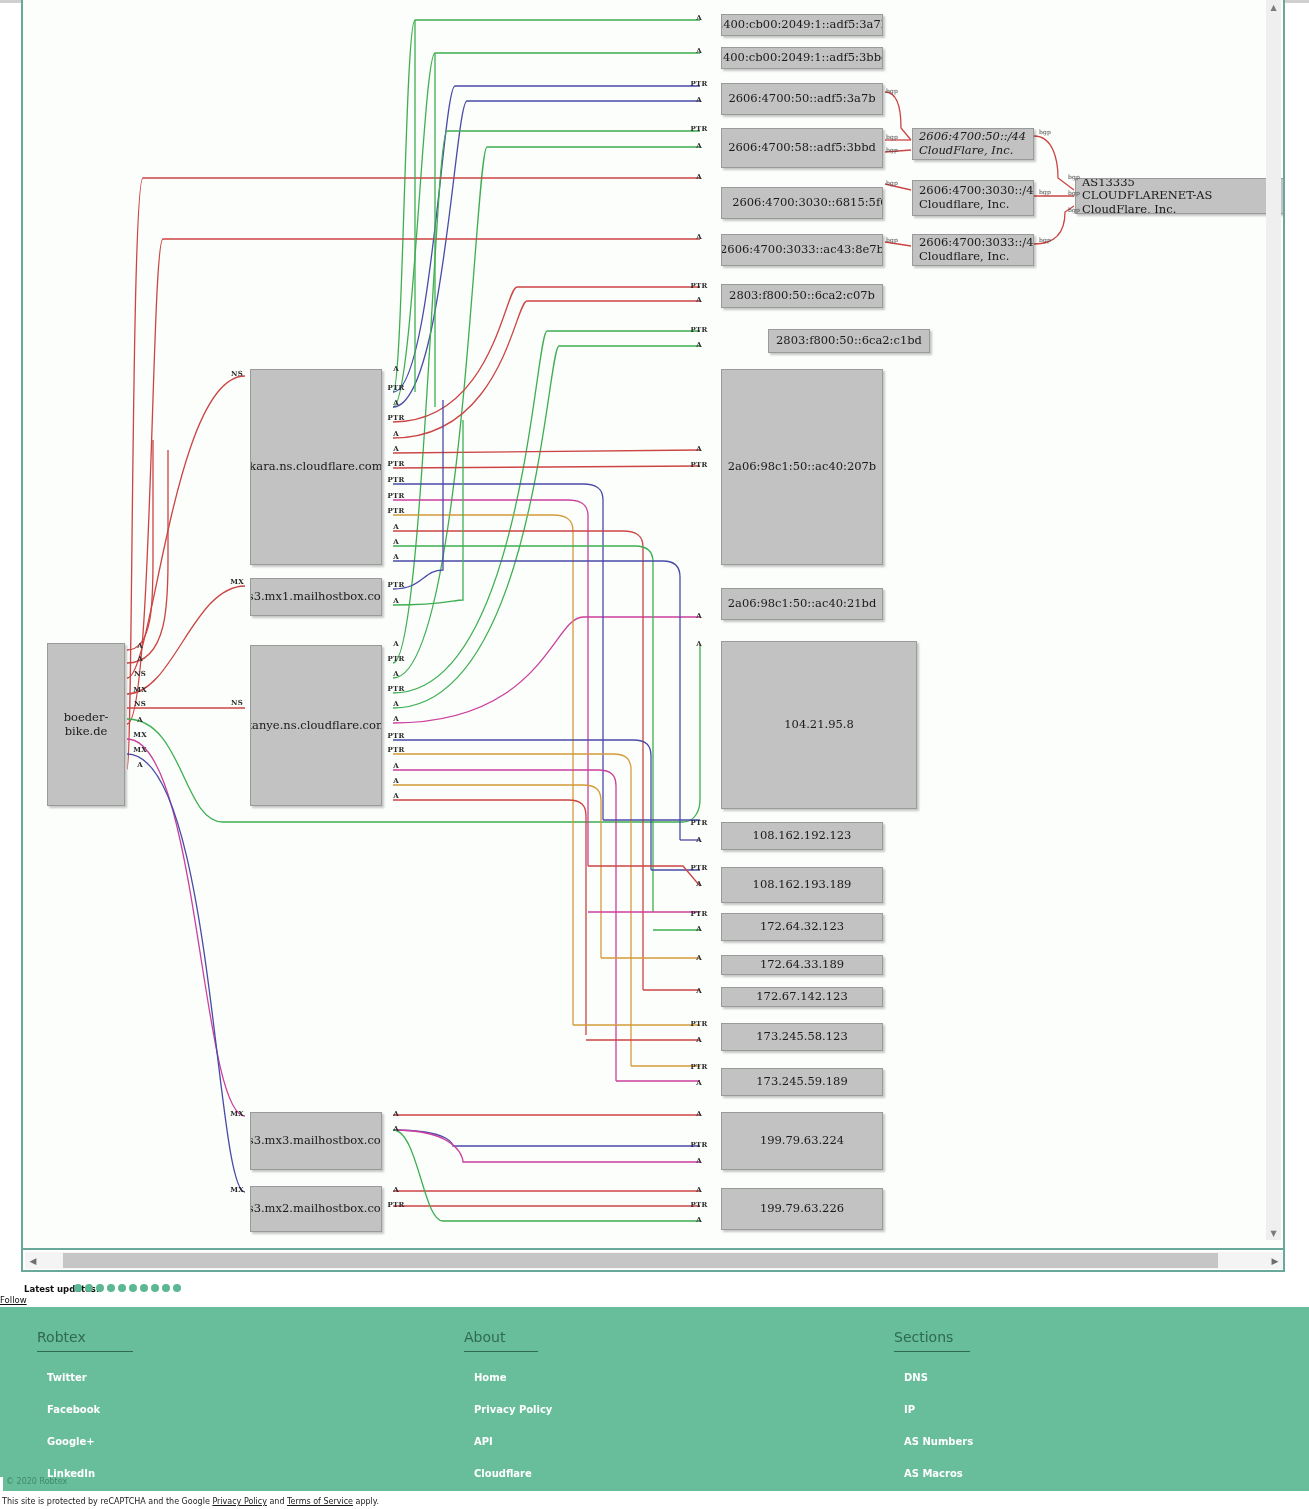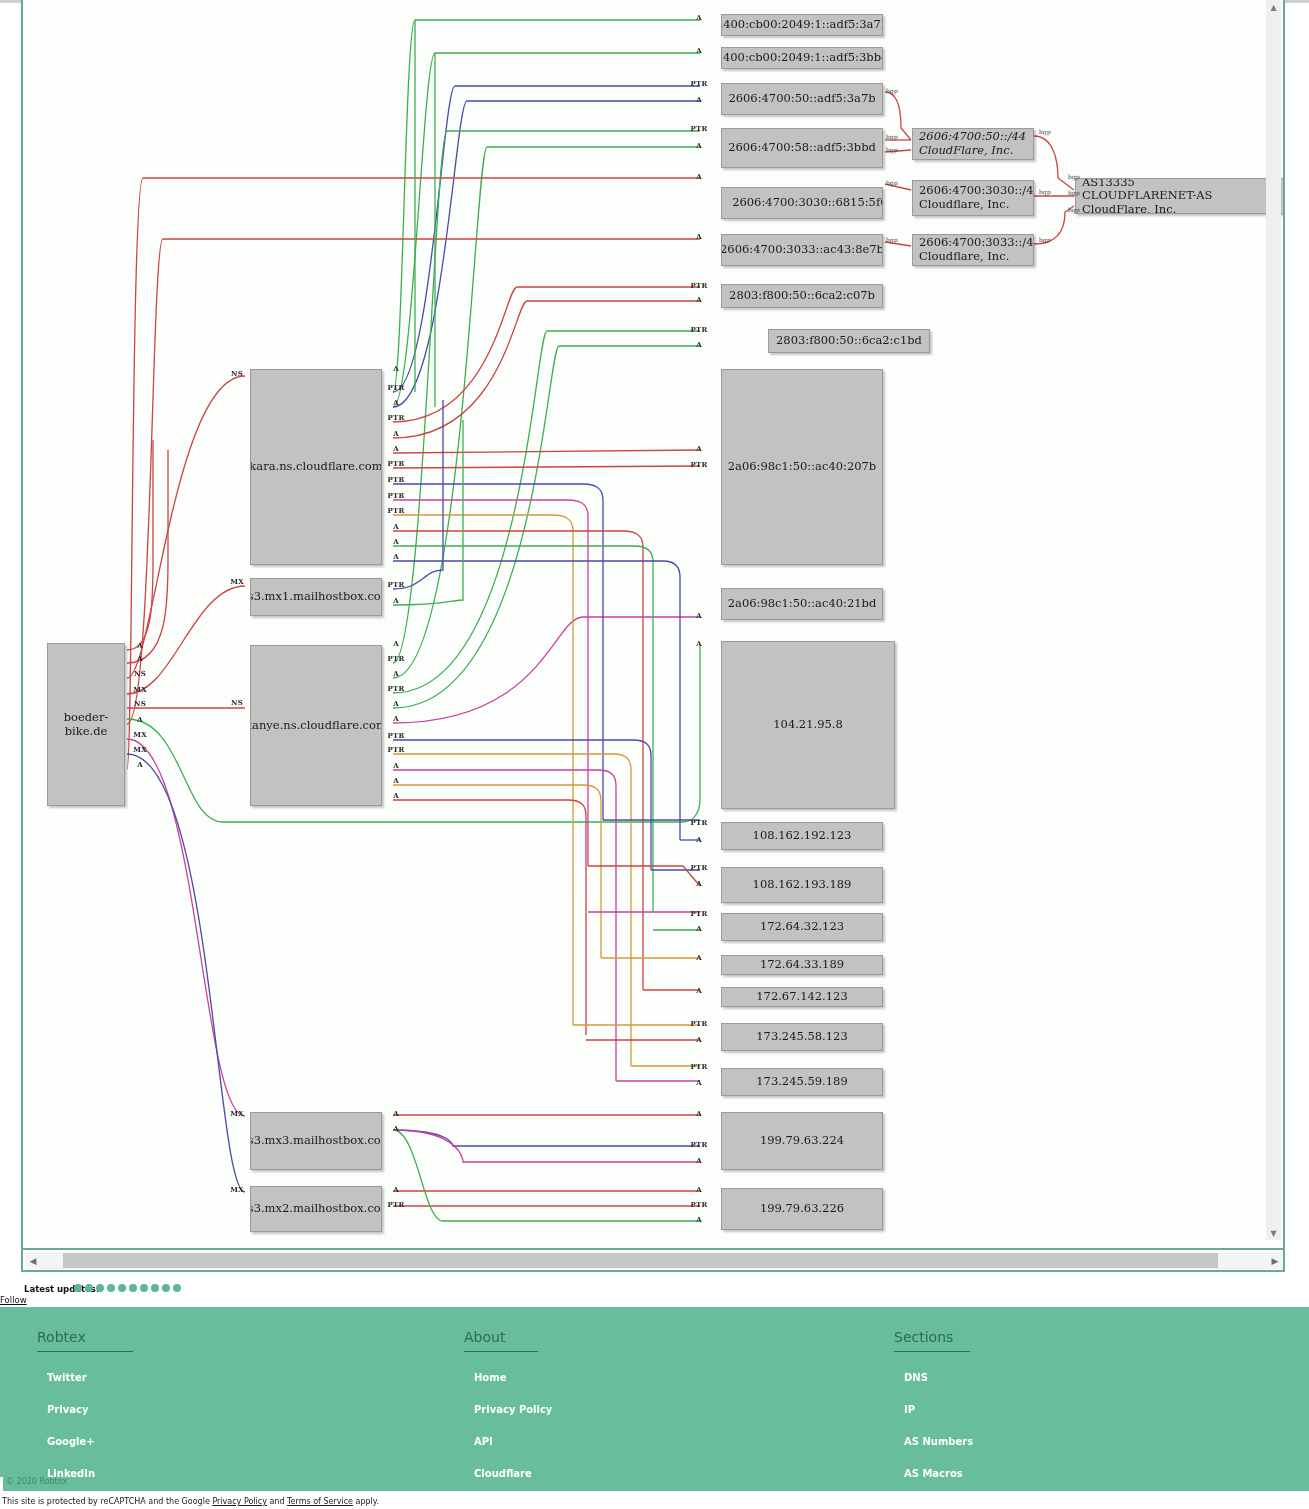--- a/index.html
+++ b/index.html
@@ -289,21 +289,21 @@
         <div class="node" style="left: 698px; top: 14px; width: 162px; height: 22px;">2400:cb00:2049:1::adf5:3a7b</div>
         <div class="node" style="left: 698px; top: 47px; width: 162px; height: 22px;">2400:cb00:2049:1::adf5:3bbd</div>
         <div class="node" style="left: 698px; top: 83px; width: 162px; height: 32px;">2606:4700:50::adf5:3a7b</div>
         <div class="node" style="left: 698px; top: 128px; width: 162px; height: 40px;">2606:4700:58::adf5:3bbd</div>
         <div class="node" style="left: 698px; top: 187px; width: 162px; height: 32px; padding-left: 27px;">2606:4700:3030::6815:5f08</div>
         <div class="node" style="left: 698px; top: 234px; width: 162px; height: 32px;">2606:4700:3033::ac43:8e7b</div>
         <div class="node" style="left: 698px; top: 284px; width: 162px; height: 24px;">2803:f800:50::6ca2:c07b</div>
         <div class="node" style="left: 698px; top: 329px; width: 162px; height: 24px; margin-left: 47px;">2803:f800:50::6ca2:c1bd</div>
         <div class="node" style="left: 698px; top: 369px; width: 162px; height: 196px;">2a06:98c1:50::ac40:207b</div>
         <div class="node" style="left: 698px; top: 588px; width: 162px; height: 32px;">2a06:98c1:50::ac40:21bd</div>
-        <div class="node" style="left: 698px; top: 641px; width: 174px; height: 168px; text-align: center;">104.21.95.8</div>
+        <div class="node" style="left: 698px; top: 641px; width: 196px; height: 168px; text-align: center;">104.21.95.8</div>
         <div class="node" style="left: 698px; top: 822px; width: 162px; height: 28px;">108.162.192.123</div>
         <div class="node" style="left: 698px; top: 867px; width: 162px; height: 36px;">108.162.193.189</div>
         <div class="node" style="left: 698px; top: 913px; width: 162px; height: 28px;">172.64.32.123</div>
         <div class="node" style="left: 698px; top: 955px; width: 162px; height: 20px;">172.64.33.189</div>
         <div class="node" style="left: 698px; top: 987px; width: 162px; height: 20px;">172.67.142.123</div>
         <div class="node" style="left: 698px; top: 1023px; width: 162px; height: 28px;">173.245.58.123</div>
         <div class="node" style="left: 698px; top: 1068px; width: 162px; height: 28px;">173.245.59.189</div>
         <div class="node" style="left: 698px; top: 1112px; width: 162px; height: 58px;">199.79.63.224</div>
         <div class="node" style="left: 698px; top: 1188px; width: 162px; height: 42px;">199.79.63.226</div>
         <div class="node" style="left: 227px; top: 369px; width: 132px; height: 196px;">kara.ns.cloudflare.com</div>
@@ -444,21 +444,21 @@
       <i style="background: rgb(92, 184, 148);"></i>
     </span>
   <a id="follow-link" href="#">Follow</a>
 </div>
 
 <div id="footer">
   <div class="fcol fcol-robtex">
     <h4>Robtex</h4>
     <ul>
       <li><a href="#">Twitter</a></li>
-      <li><a href="#">Privacy</a></li>
+      <li><a href="#">Facebook</a></li>
       <li><a href="#">Google+</a></li>
       <li><a href="#">LinkedIn</a></li>
     </ul>
   </div>
 
   <div class="fcol fcol-about">
     <h4>About</h4>
     <ul>
       <li><a href="#">Home</a></li>
       <li><a href="#">Privacy Policy</a></li>

